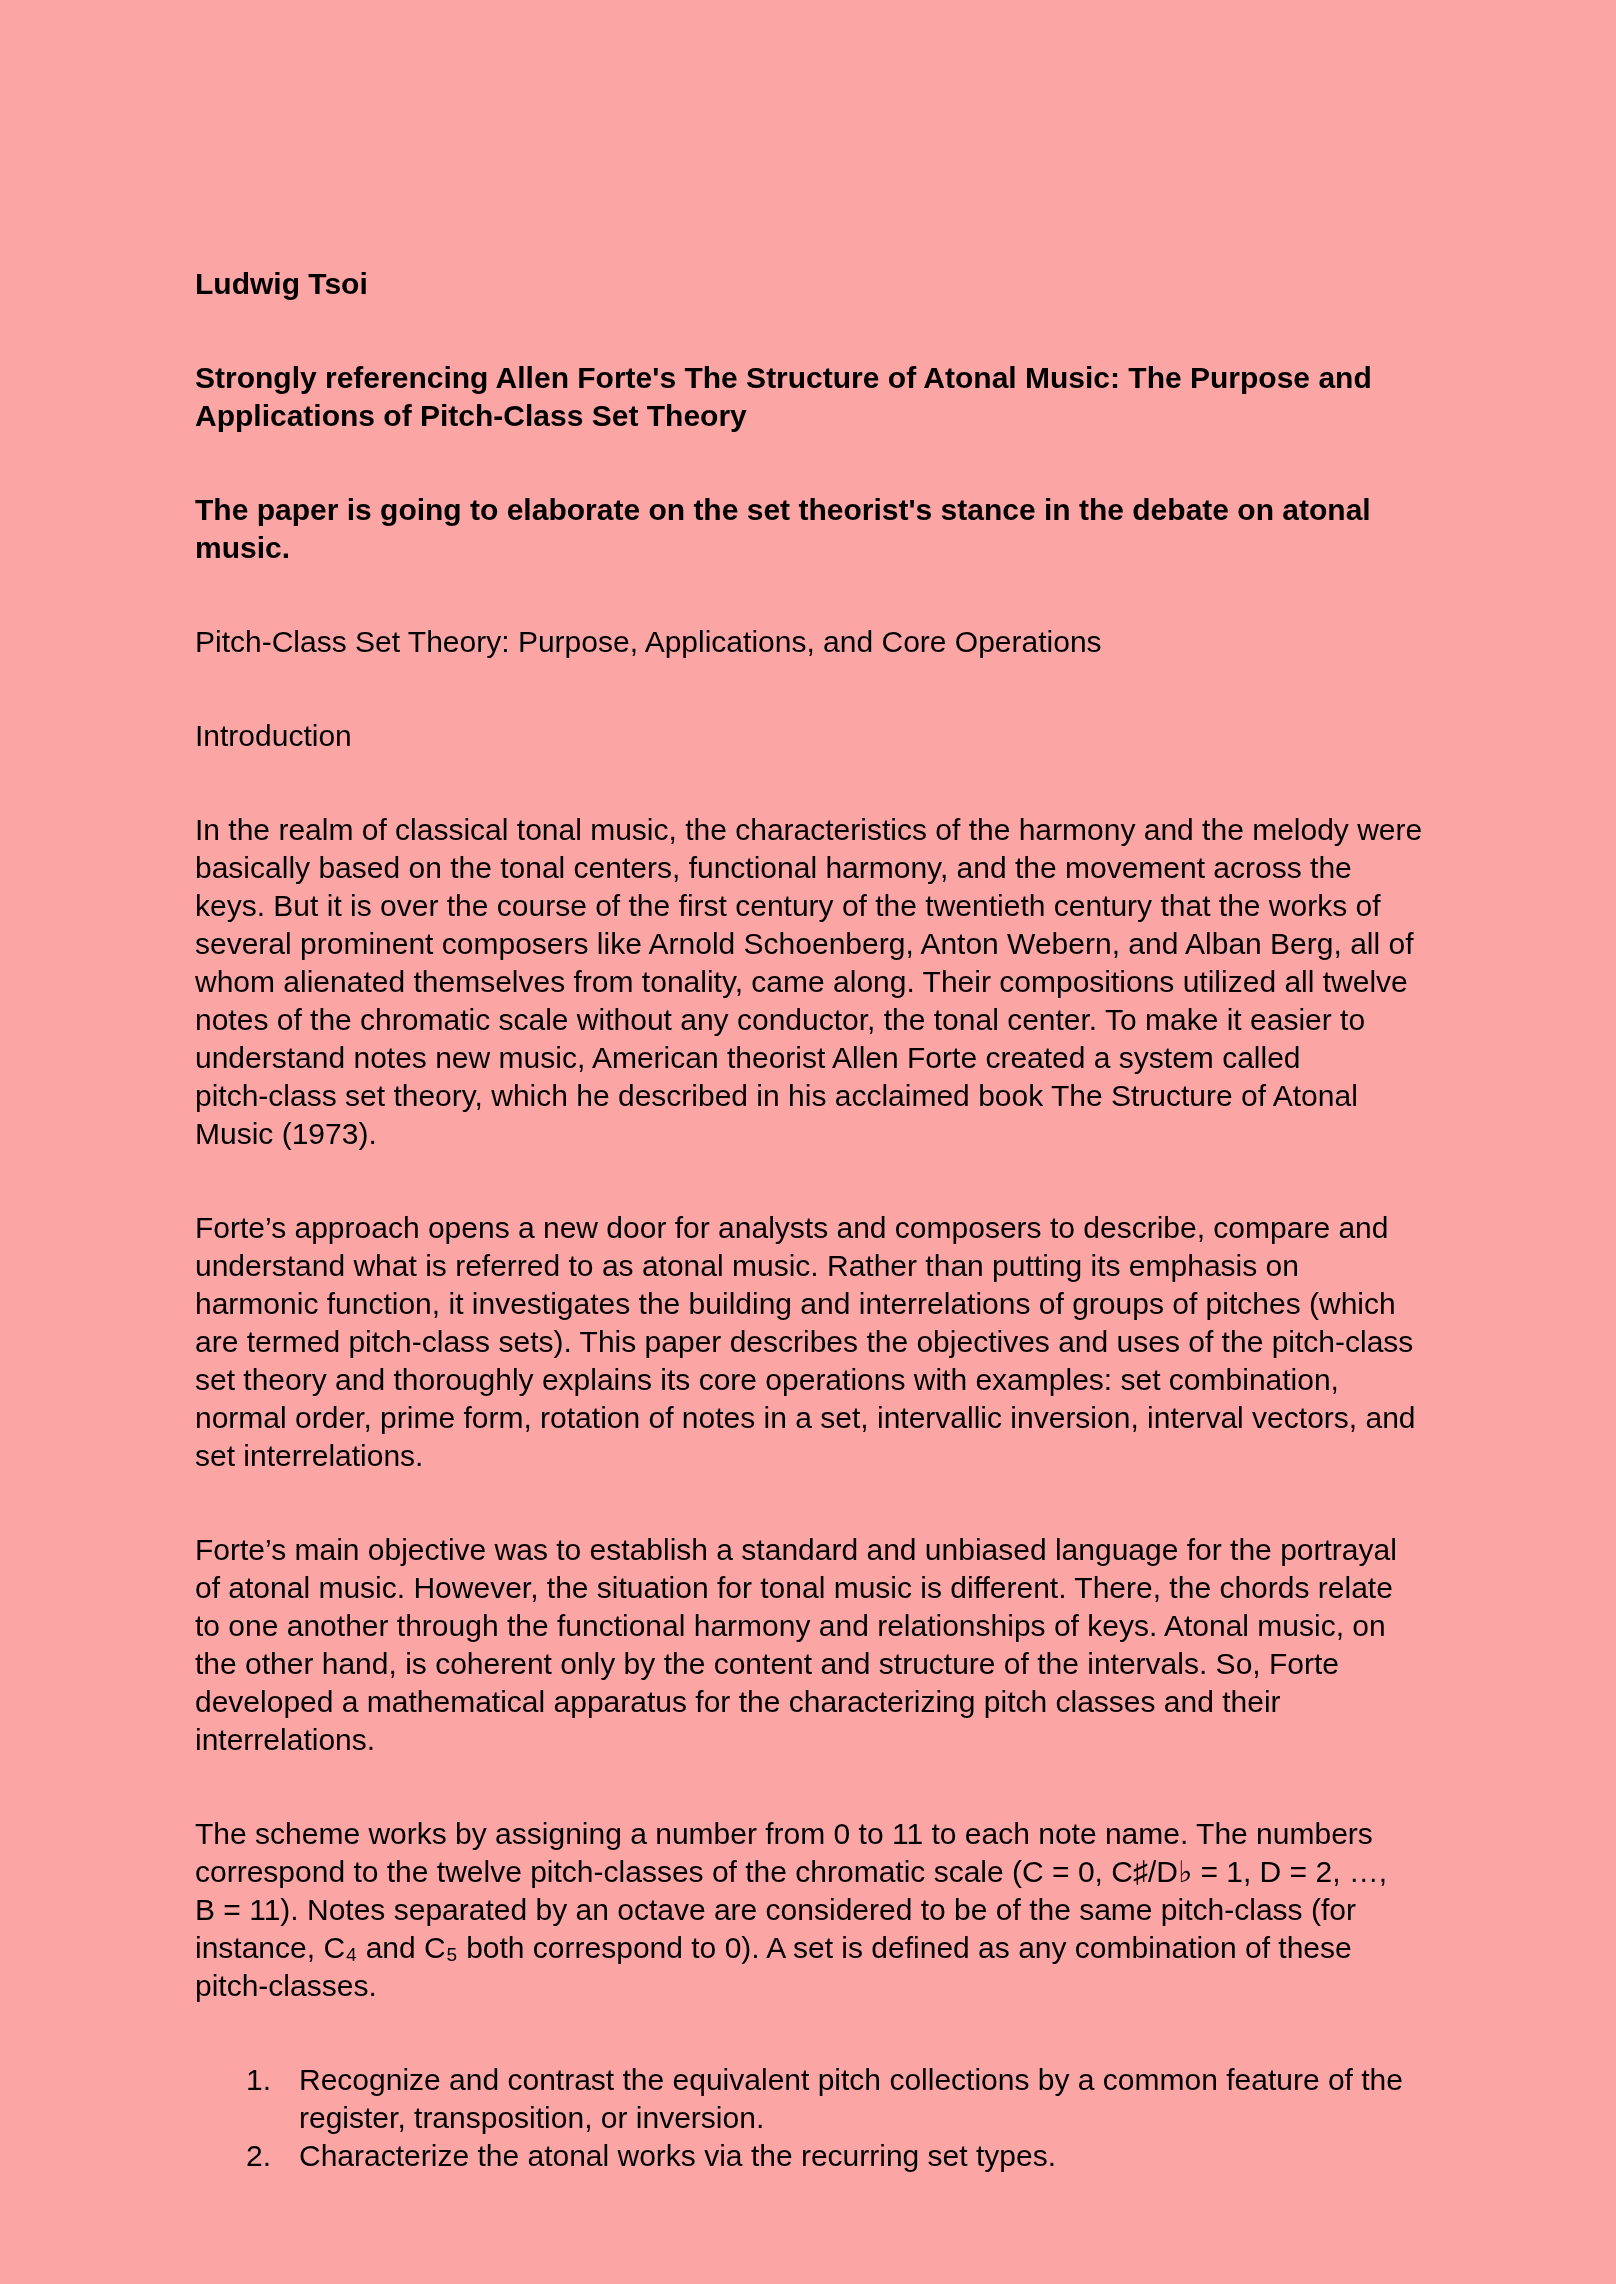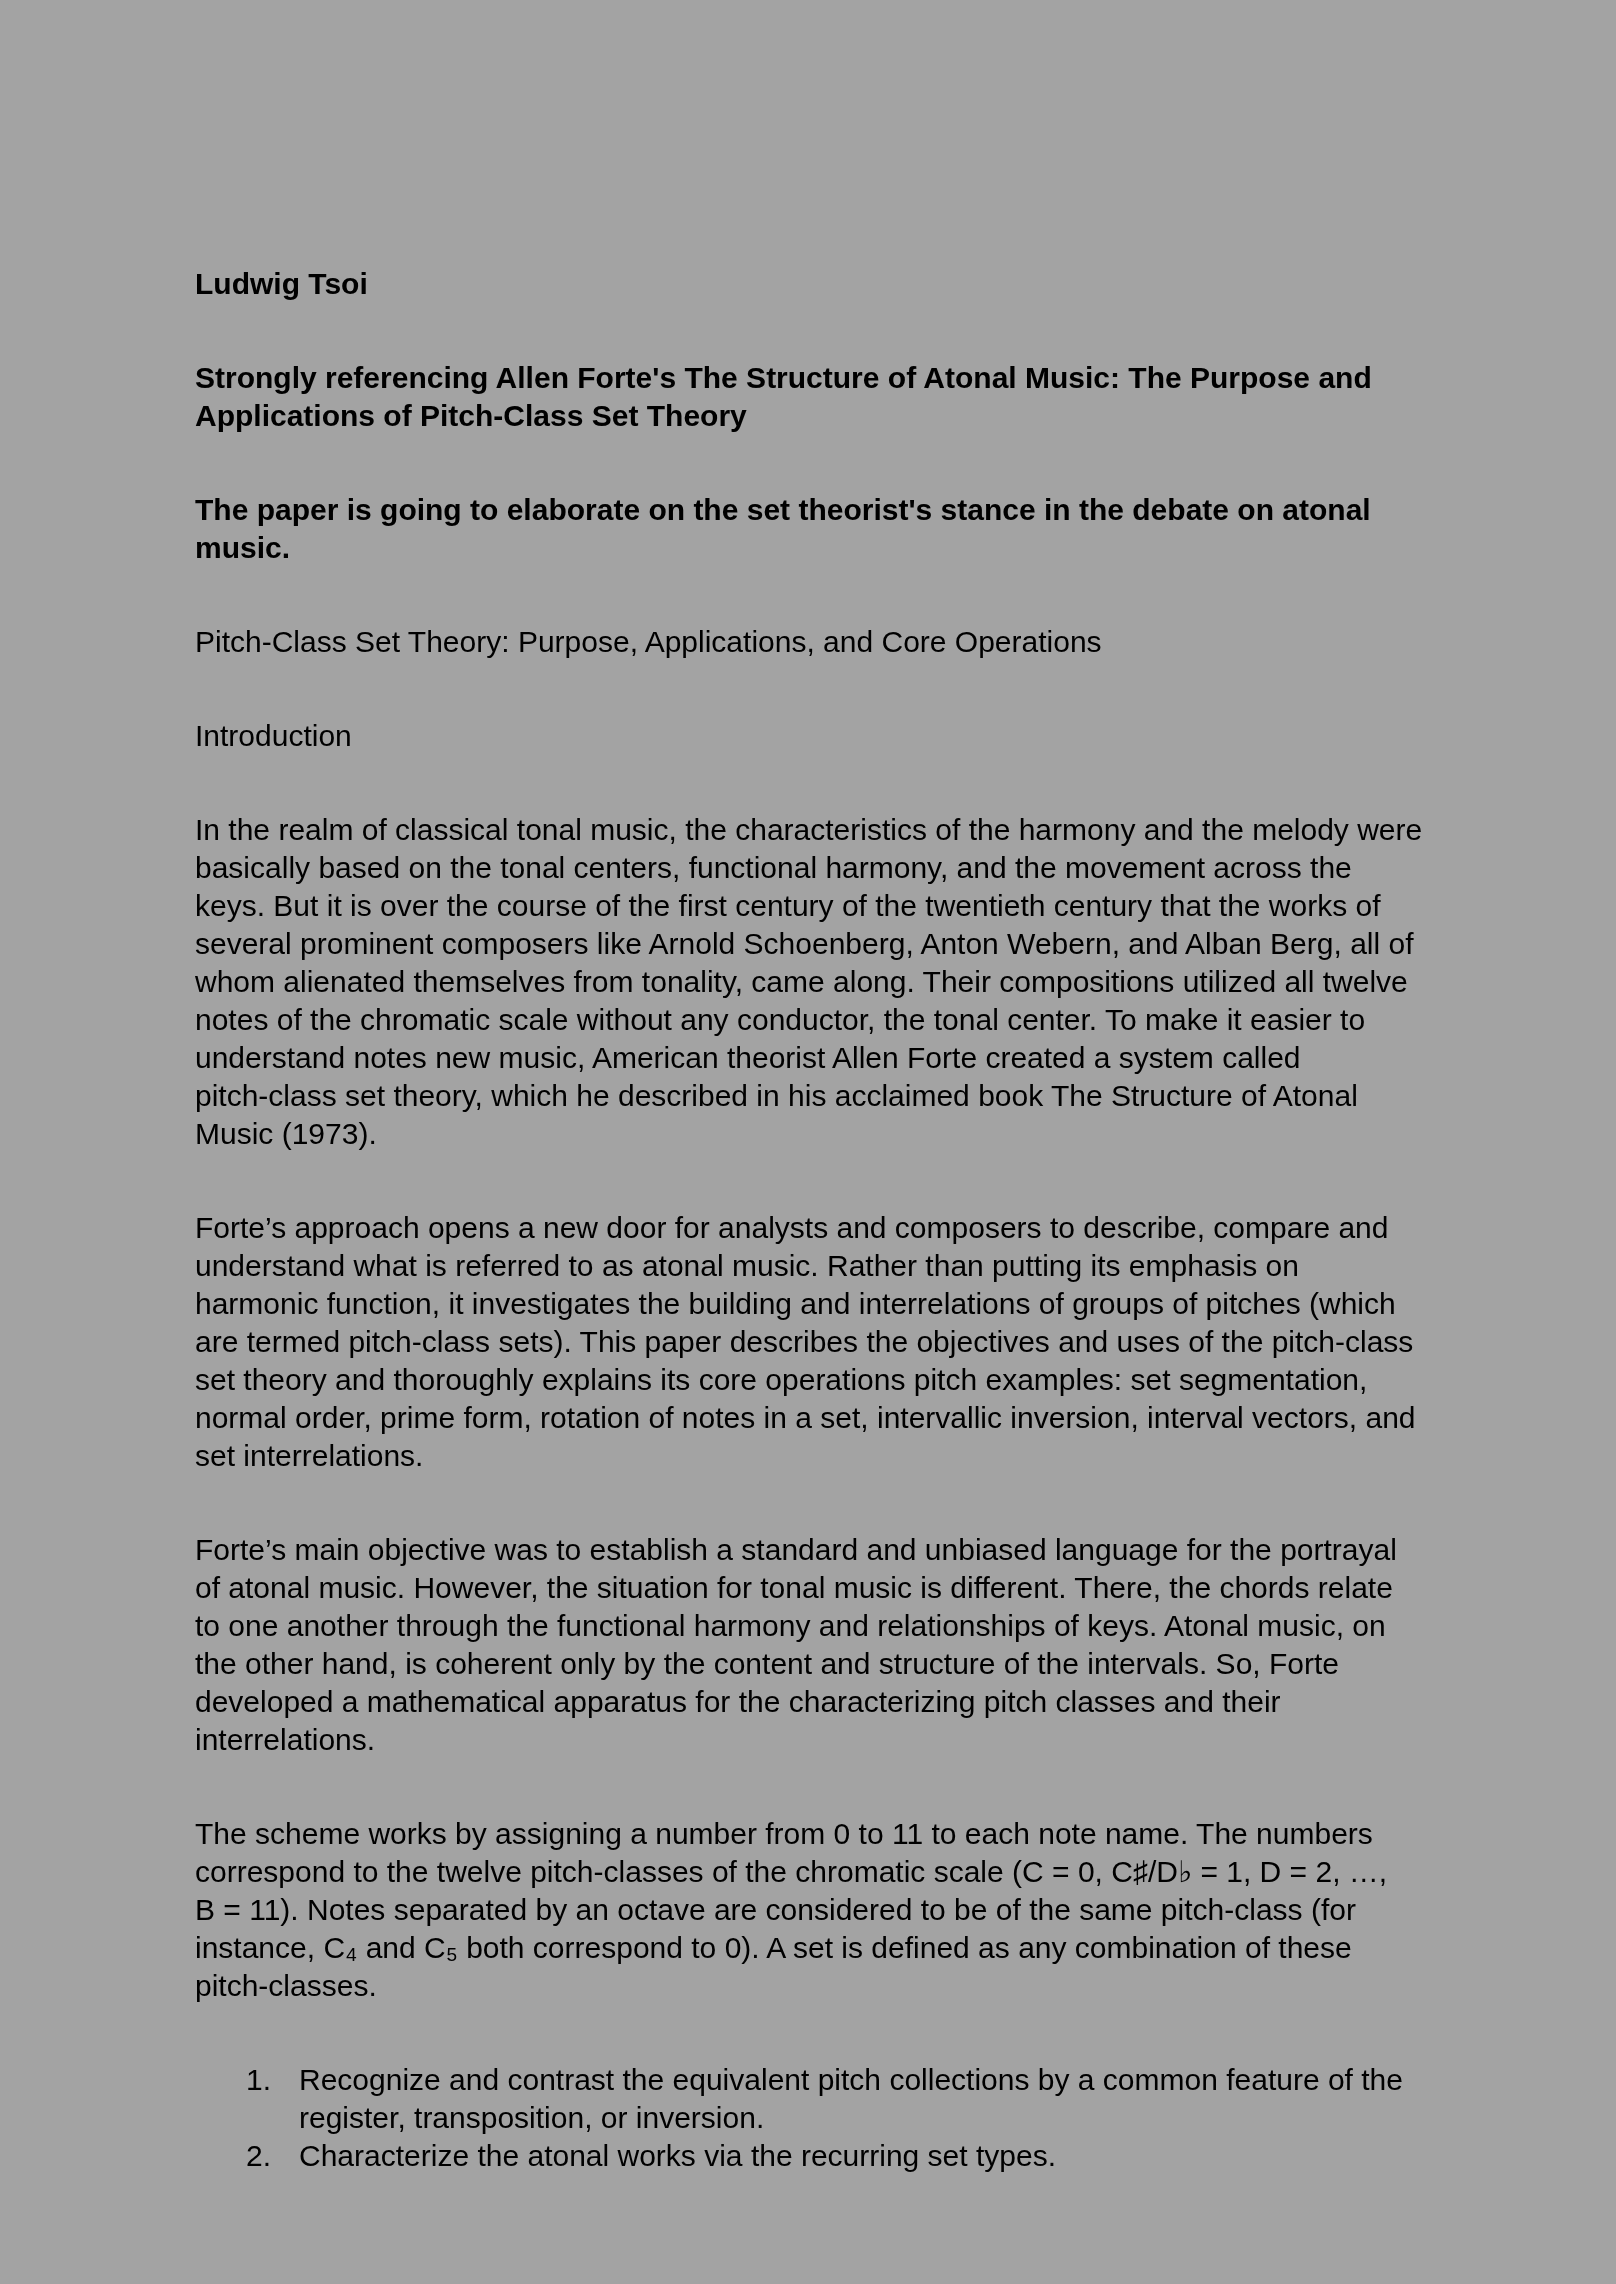--- a/index.html
+++ b/index.html
@@ -4,21 +4,21 @@
 <style>
   html, body {
     margin: 0;
     padding: 0;
     background: #ffffff;
   }
   .page {
     position: relative;
     width: 1617px;
     height: 2284px;
-    background: #a3a3a3;
+    background: #fca5a5;
     overflow: hidden;
     font-family: "Liberation Sans", "DejaVu Sans", sans-serif;
     color: #000000;
   }
   .content {
     position: absolute;
     left: 195px;
     top: 235px;
     width: 1231px;
     font-size: 30px;
@@ -83,21 +83,21 @@
       <span class="line">understand notes new music, American theorist Allen Forte created a system called</span>
       <span class="line">pitch-class set theory, which he described in his acclaimed book The Structure of Atonal</span>
       <span class="line">Music (1973).</span>
     </p>
 
     <p class="block">
       <span class="line">Forte’s approach opens a new door for analysts and composers to describe, compare and</span>
       <span class="line">understand what is referred to as atonal music. Rather than putting its emphasis on</span>
       <span class="line">harmonic function, it investigates the building and interrelations of groups of pitches (which</span>
       <span class="line">are termed pitch-class sets). This paper describes the objectives and uses of the pitch-class</span>
-      <span class="line">set theory and thoroughly explains its core operations pitch examples: set segmentation,</span>
+      <span class="line">set theory and thoroughly explains its core operations with examples: set combination,</span>
       <span class="line">normal order, prime form, rotation of notes in a set, intervallic inversion, interval vectors, and</span>
       <span class="line">set interrelations.</span>
     </p>
 
     <p class="block">
       <span class="line">Forte’s main objective was to establish a standard and unbiased language for the portrayal</span>
       <span class="line">of atonal music. However, the situation for tonal music is different. There, the chords relate</span>
       <span class="line">to one another through the functional harmony and relationships of keys. Atonal music, on</span>
       <span class="line">the other hand, is coherent only by the content and structure of the intervals. So, Forte</span>
       <span class="line">developed a mathematical apparatus for the characterizing pitch classes and their</span>

